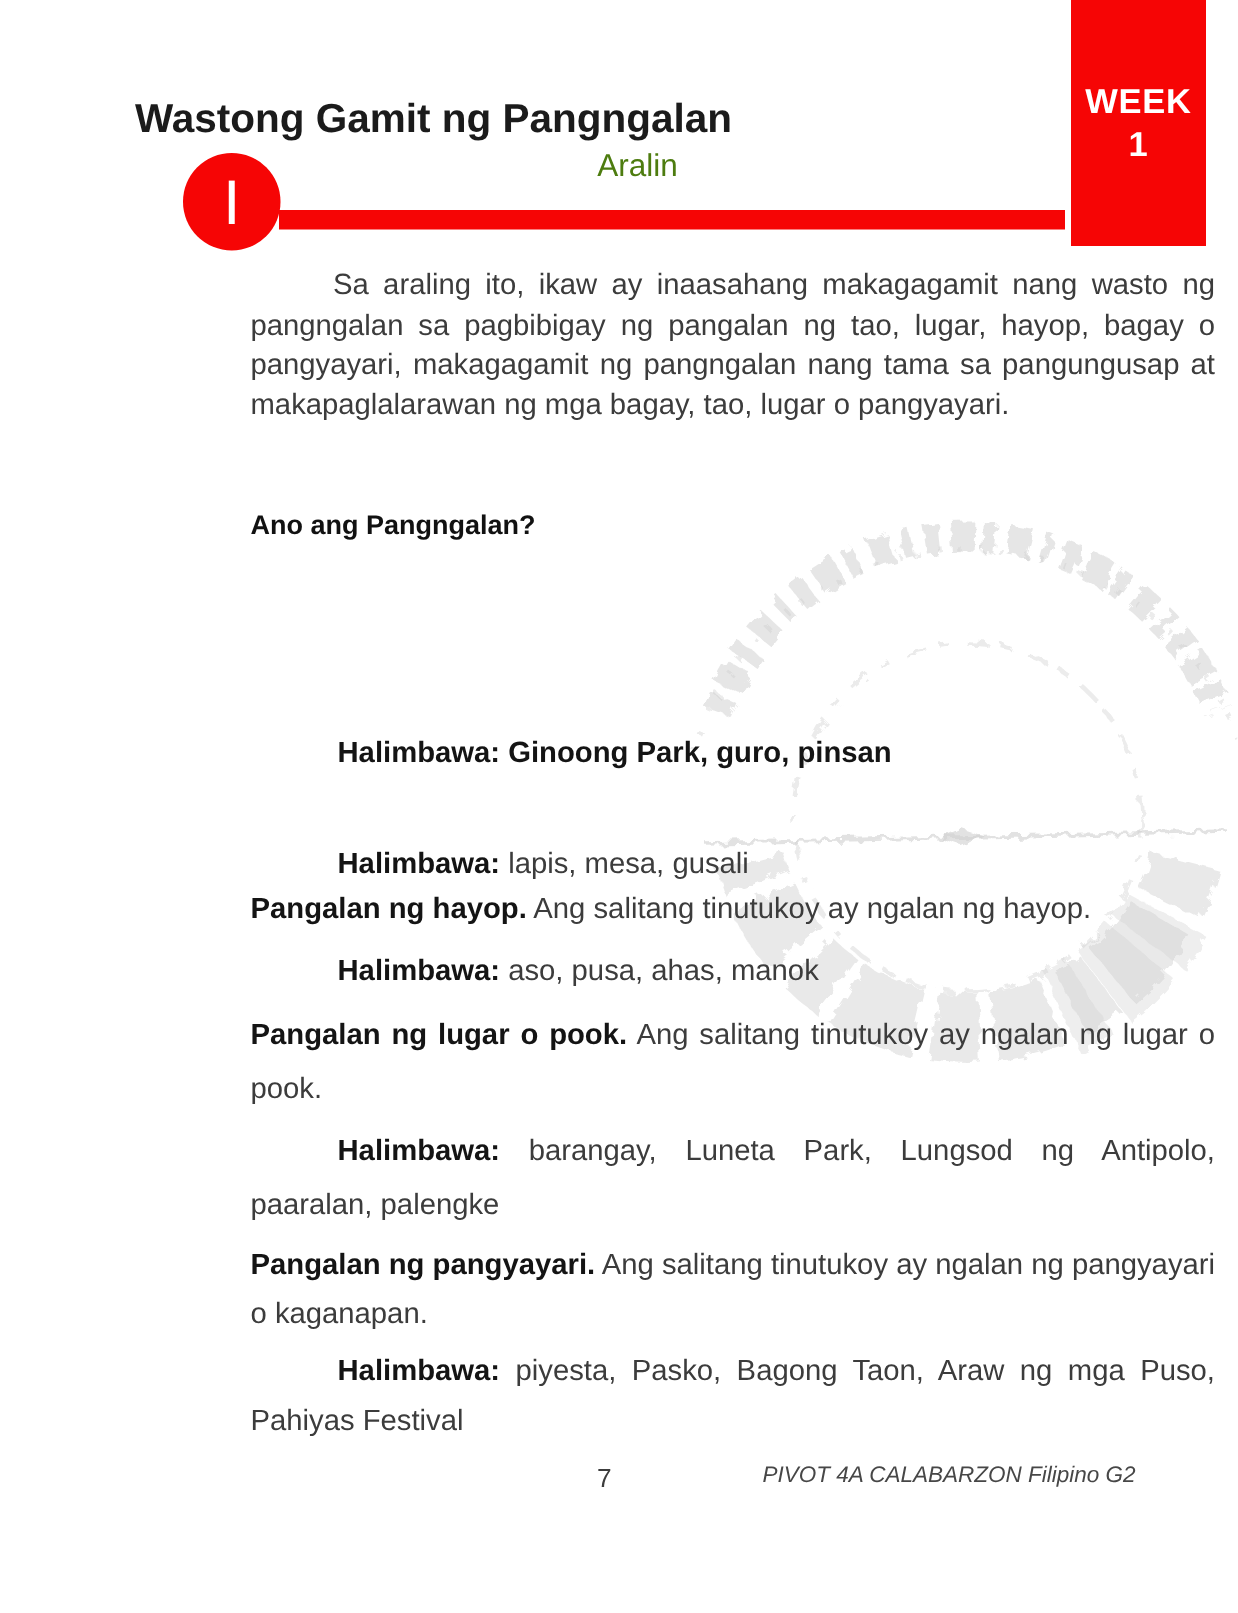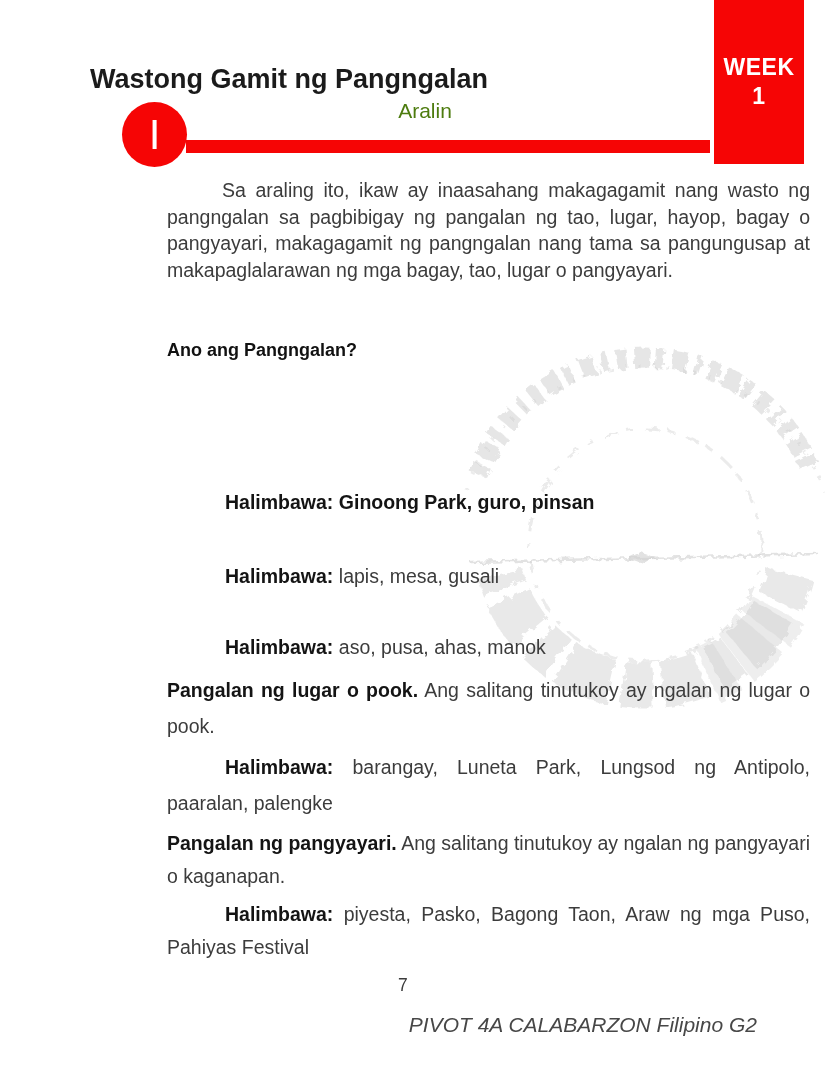--- a/index.html
+++ b/index.html
@@ -72,22 +72,22 @@
   #item4-ex  { top:749px; line-height:36px;  text-indent:58px; }
   #item5-def { top:827px; line-height:33px; }
   #item5-ex  { top:898px; line-height:32.5px; text-indent:58px; }
 
   
   .page-number {
     position:absolute; left:398px; top:975px; z-index:1;
     font-size:17.5px; color:#3c3c3c;
   }
   .footer-source {
-    position:absolute; right:68px; top:1013px; z-index:1;
-    font-size:21px; font-style:italic; color:#474747;
+    position:absolute; right:68px; top:975px; z-index:1;
+    font-size:15px; font-style:italic; color:#474747;
   }
 </style>
 </head>
 <body>
 
 <div class="page">
 
   <svg class="stamp" width="395" height="395" viewBox="0 0 395 395">
     <defs>
       <filter id="rough" x="-20%" y="-20%" width="140%" height="140%">
@@ -126,20 +126,21 @@
 
   <p class="para indent" id="intro">Sa araling ito, ikaw ay inaasahang makagagamit nang wasto ng pangngalan sa pagbibigay ng pangalan ng tao, lugar, hayop, bagay o pangyayari,  makagagamit ng pangngalan nang tama sa pangungusap at makapaglalarawan ng mga bagay, tao, lugar  o pangyayari.</p>
 
   <h2 class="para" id="sec-heading">Ano ang Pangngalan?</h2>
 
 
   <p class="para ex-indent" id="item1-ex"><span class="ex-label">Halimbawa:</span><span class="ex-text"> Ginoong Park, guro, pinsan</span></p>
 
   <p class="para ex-indent" id="item2-ex"><span class="ex-label">Halimbawa:</span><span> lapis, mesa, gusali</span></p>
 
+  <p class="para" id="item3-def"><span class="term">Pangalan ng hayop.</span><span> Ang salitang tinutukoy ay ngalan ng hayop.</span></p>
   <p class="para ex-indent" id="item3-ex"><span class="ex-label">Halimbawa:</span><span> aso, pusa, ahas, manok</span></p>
 
   <p class="para" id="item4-def"><span class="term">Pangalan ng lugar o pook.</span><span> Ang salitang tinutukoy ay ngalan ng lugar o pook.</span></p>
   <p class="para" id="item5-def"><span class="term">Pangalan ng pangyayari.</span><span> Ang salitang tinutukoy ay ngalan ng pangyayari o kaganapan.</span></p>
 
   <p class="para" id="item4-ex"><span class="ex-label">Halimbawa:</span><span> barangay, Luneta Park, Lungsod ng Antipolo, paaralan, palengke</span></p>
   <p class="para" id="item5-ex"><span class="ex-label">Halimbawa:</span><span> piyesta, Pasko, Bagong Taon, Araw ng mga Puso, Pahiyas Festival</span></p>
 
   <div class="page-number">7</div>
   <div class="footer-source">PIVOT 4A CALABARZON Filipino G2</div>

